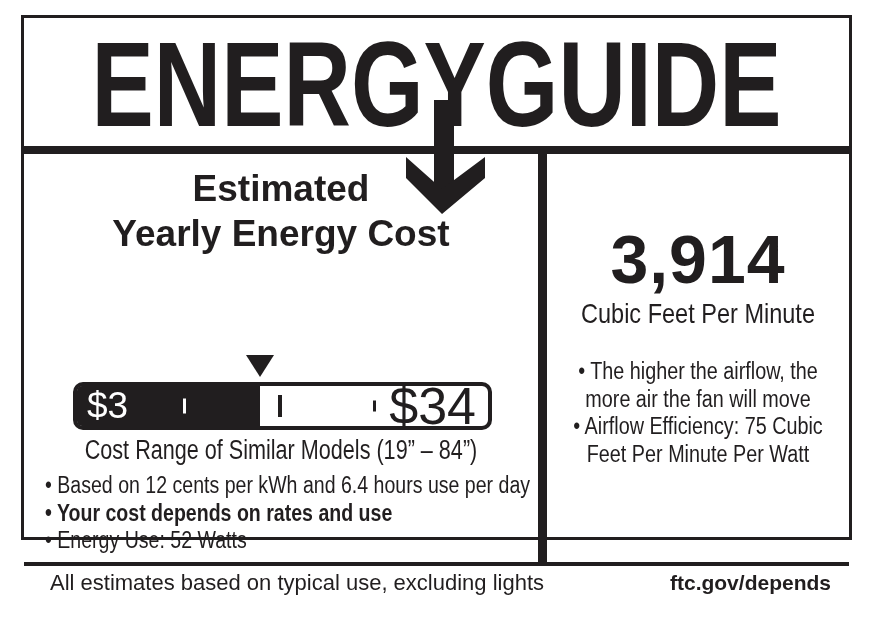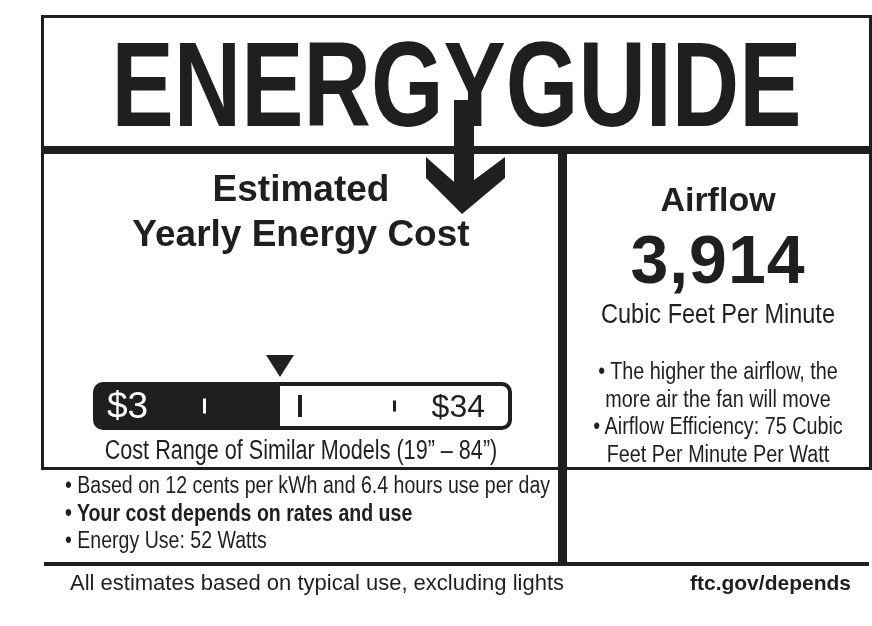--- a/index.html
+++ b/index.html
@@ -1,19 +1,19 @@
 <!DOCTYPE html>
 <html style="--ink: #211e1f; --paper: #ffffff;"><head>
 <meta charset="utf-8">
 <style>
   :root { --ink: #211e1f; --paper: #ffffff; }
   * { margin: 0; padding: 0; box-sizing: border-box; }
   body { background: #ffffff; font-family: "Liberation Sans", "DejaVu Sans", sans-serif; color: var(--ink); }
   .page { position: relative; width: 872px; height: 626px; background: var(--paper); overflow: hidden; }
-  .label { position: absolute; left: 21px; top: 15px; width: 831px; height: 455px; border: 3px solid var(--ink); background: var(--paper); margin-left: 20px; }
+  .label { position: absolute; left: 21px; top: 15px; width: 831px; height: 525px; border: 3px solid var(--ink); background: var(--paper); }
 
   
   .header { position: absolute; left: 0; top: 0; width: 825px; height: 128px; }
   .logo-svg { position: absolute; left: 0; top: 0; }
   .logo-text { font-family: "Liberation Sans", "DejaVu Sans", sans-serif; font-weight: bold; fill: var(--ink); }
   .hdiv { position: absolute; left: 0; top: 128px; width: 825px; height: 8px; background: var(--ink); }
   .arrow-svg { position: absolute; left: 0; top: 0; pointer-events: none; }
 
   
   .vdiv { position: absolute; left: 514px; top: 136px; width: 9px; height: 408px; background: var(--ink); }
@@ -30,22 +30,22 @@
                 font-weight: bold; font-size: 102px; line-height: 102px; letter-spacing: 1px; }
   .marker { position: absolute; left: 222px; top: 201px; width: 0; height: 0;
             border-left: 14px solid transparent; border-right: 14px solid transparent;
             border-top: 22px solid var(--ink); }
   .cost-bar { position: absolute; left: 49px; top: 228px; width: 419px; height: 48px;
               border: 4px solid var(--ink); border-radius: 10px; background: var(--paper); }
   .bar-fill { position: absolute; left: 0; top: 0; bottom: 0; width: 183px;
               background: var(--ink); border-radius: 5px 0 0 5px; }
   .bar-min { position: absolute; left: 10px; top: 50%; transform: translateY(-50%);
              color: #ffffff; font-size: 37px; white-space: nowrap; }
-  .bar-max { position: absolute; right: 23px; top: 50%; transform: translateY(-50%);
-             color: var(--ink); font-size: 32px; white-space: nowrap; }
+  .bar-max { position: absolute; right: 12px; top: 50%; transform: translateY(-50%);
+             color: var(--ink); font-size: 52px; white-space: nowrap; }
   .tick { position: absolute; top: 50%; transform: translateY(-50%); }
   .tick-w  { left: 106px; width: 3px; height: 15px; background: #ffffff; }
   .tick-b1 { left: 201px; width: 4px; height: 22px; background: var(--ink); }
   .tick-b2 { left: 296px; width: 3px; height: 11px; background: var(--ink); }
   .bar-caption { position: absolute; top: 281px; width: 100%; text-align: center;
                  font-size: 27px; white-space: nowrap; transform: scaleX(0.80); }
   .left-bullets { position: absolute; left: 21px; top: 318px; list-style: none;
                   font-size: 23px; line-height: 27.5px; white-space: nowrap;
                   transform: scaleX(0.85); transform-origin: left top; }
   .left-bullets li { padding-left: 16px; text-indent: -16px; }
@@ -110,21 +110,20 @@
       <ul class="left-bullets">
         <li><span>•</span> <span>Based on 12 cents per kWh and 6.4 hours use per day</span></li>
         <li class="bold"><span>•</span> <span>Your cost depends on rates and use</span></li>
         <li><span>•</span> <span>Energy Use: 52 Watts</span></li>
       </ul>
     </div>
 
     <div class="vdiv"></div>
 
     <div class="right-panel">
-      <div class="airflow-heading">Airflow</div>
       <div class="airflow-value">3,914</div>
       <div class="airflow-unit">Cubic Feet Per Minute</div>
 
       <ul class="right-bullets">
         <li>
           <span class="bline"><span>•</span> <span>The higher the airflow, the</span></span>
           <span class="bline">more air the fan will move</span>
         </li>
         <li>
           <span class="bline"><span>•</span> <span>Airflow Efficiency: 75 Cubic</span></span>

